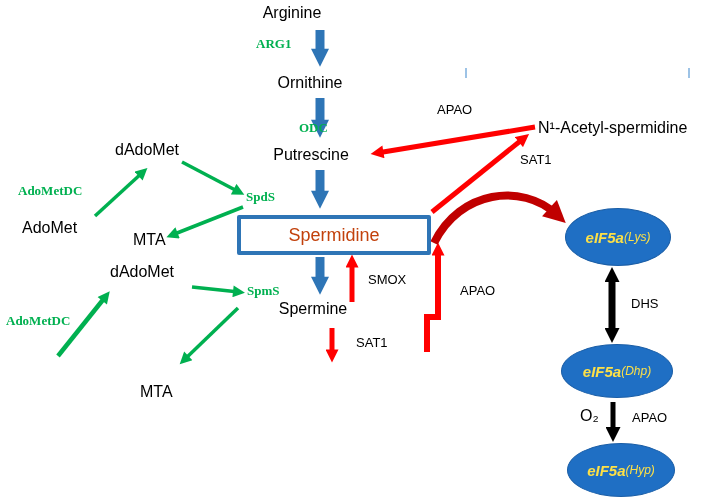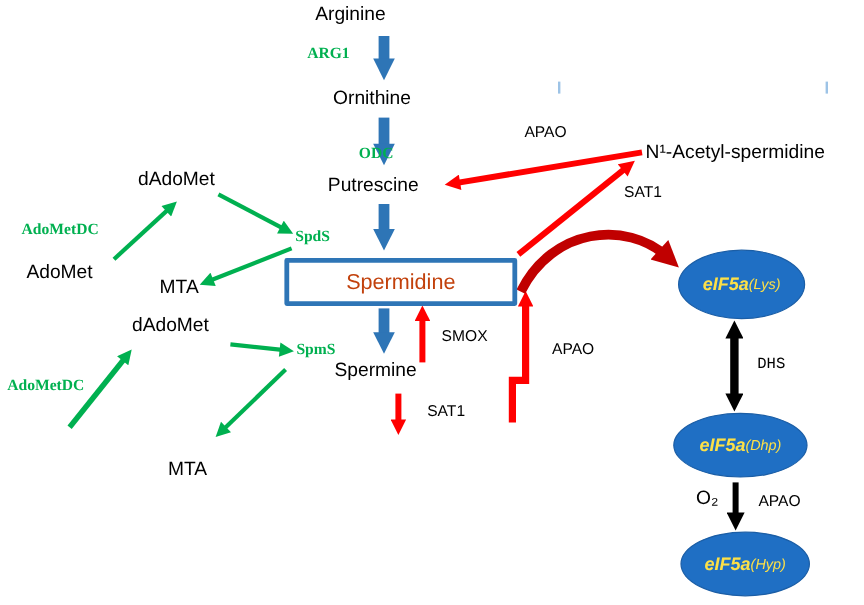--- a/index.html
+++ b/index.html
@@ -111,21 +111,21 @@
   <div class="lbl enzyme" style="left:246px;top:189px;">SpdS</div>
   <div class="lbl enzyme" style="left:247px;top:283px;">SpmS</div>
   <div class="lbl enzyme" style="left:18px;top:183px;">AdoMetDC</div>
   <div class="lbl enzyme" style="left:6px;top:313px;">AdoMetDC</div>
 
   <div class="lbl small" style="left:437px;top:102px;">APAO</div>
   <div class="lbl small" style="left:520px;top:152px;">SAT1</div>
   <div class="lbl small" style="left:368px;top:272px;">SMOX</div>
   <div class="lbl small" style="left:460px;top:283px;">APAO</div>
   <div class="lbl small" style="left:356px;top:335px;">SAT1</div>
-  <div class="lbl small" style="left:631px;top:296px;font-family:Liberation Mono, monospace;">DHS</div>
+  <div class="lbl small" style="left:631px;top:296px;">DHS</div>
   <div class="lbl small" style="left:632px;top:410px;">APAO</div>
 
   <div class="ellipse" id="el-lys">
     <span class="nm">eIF5a</span>
     <span class="st">(Lys)</span>
   </div>
   <div class="ellipse" id="el-dhp">
     <span class="nm">eIF5a</span>
     <span class="st">(Dhp)</span>
   </div>

